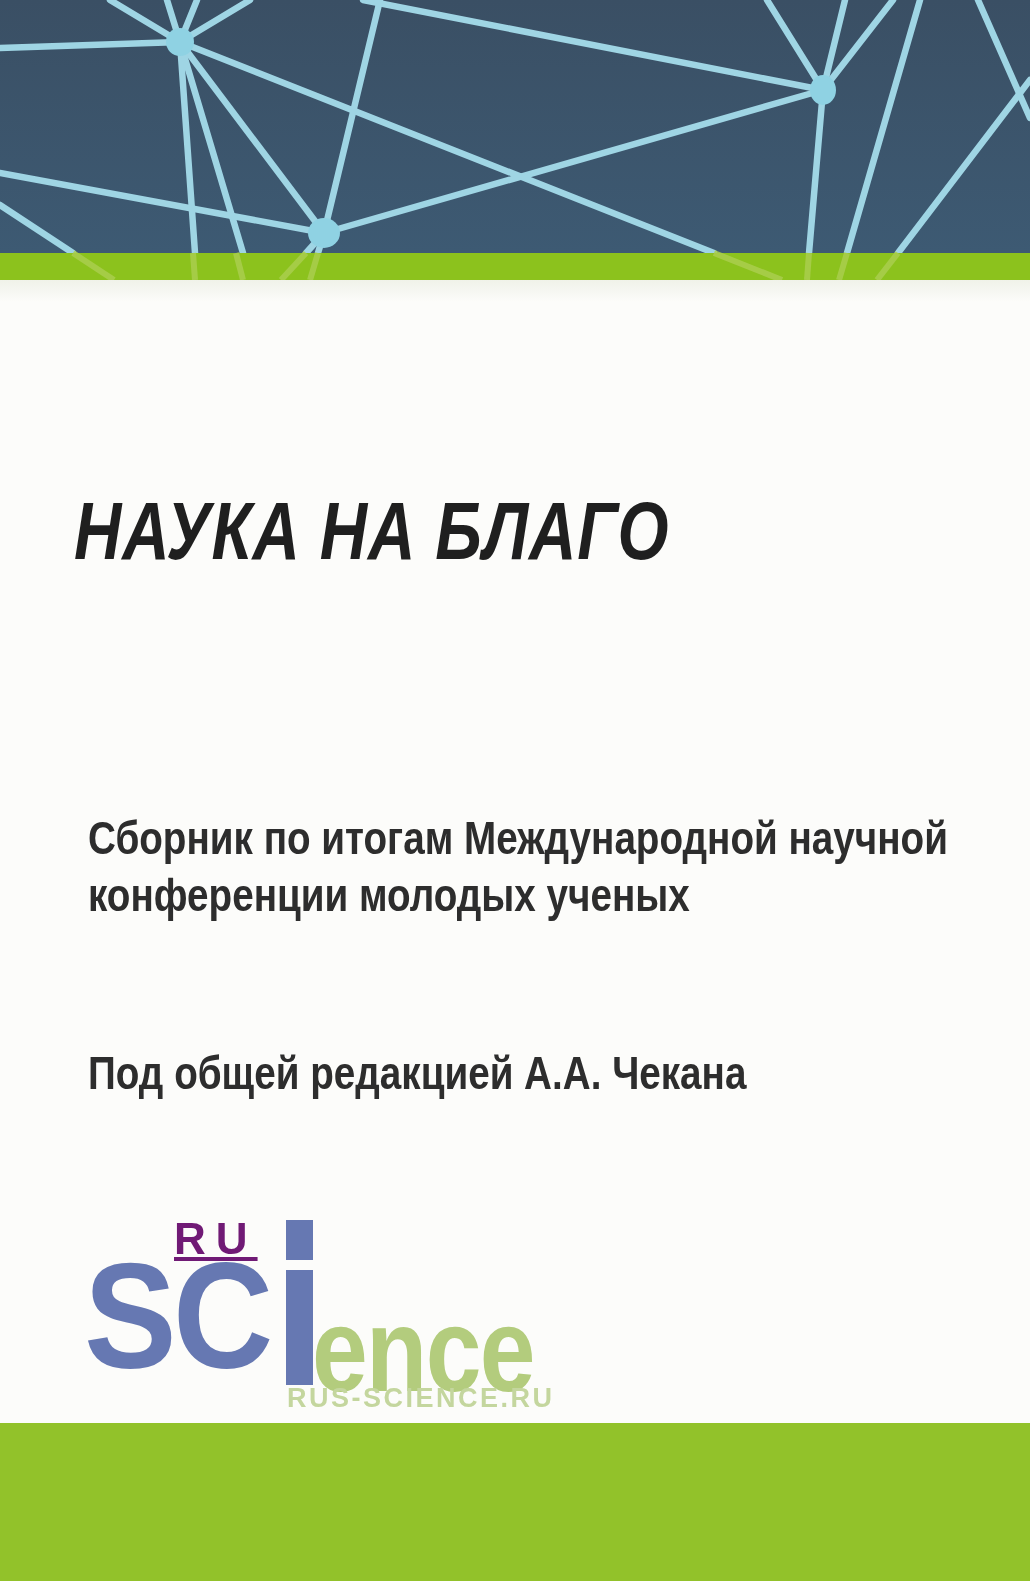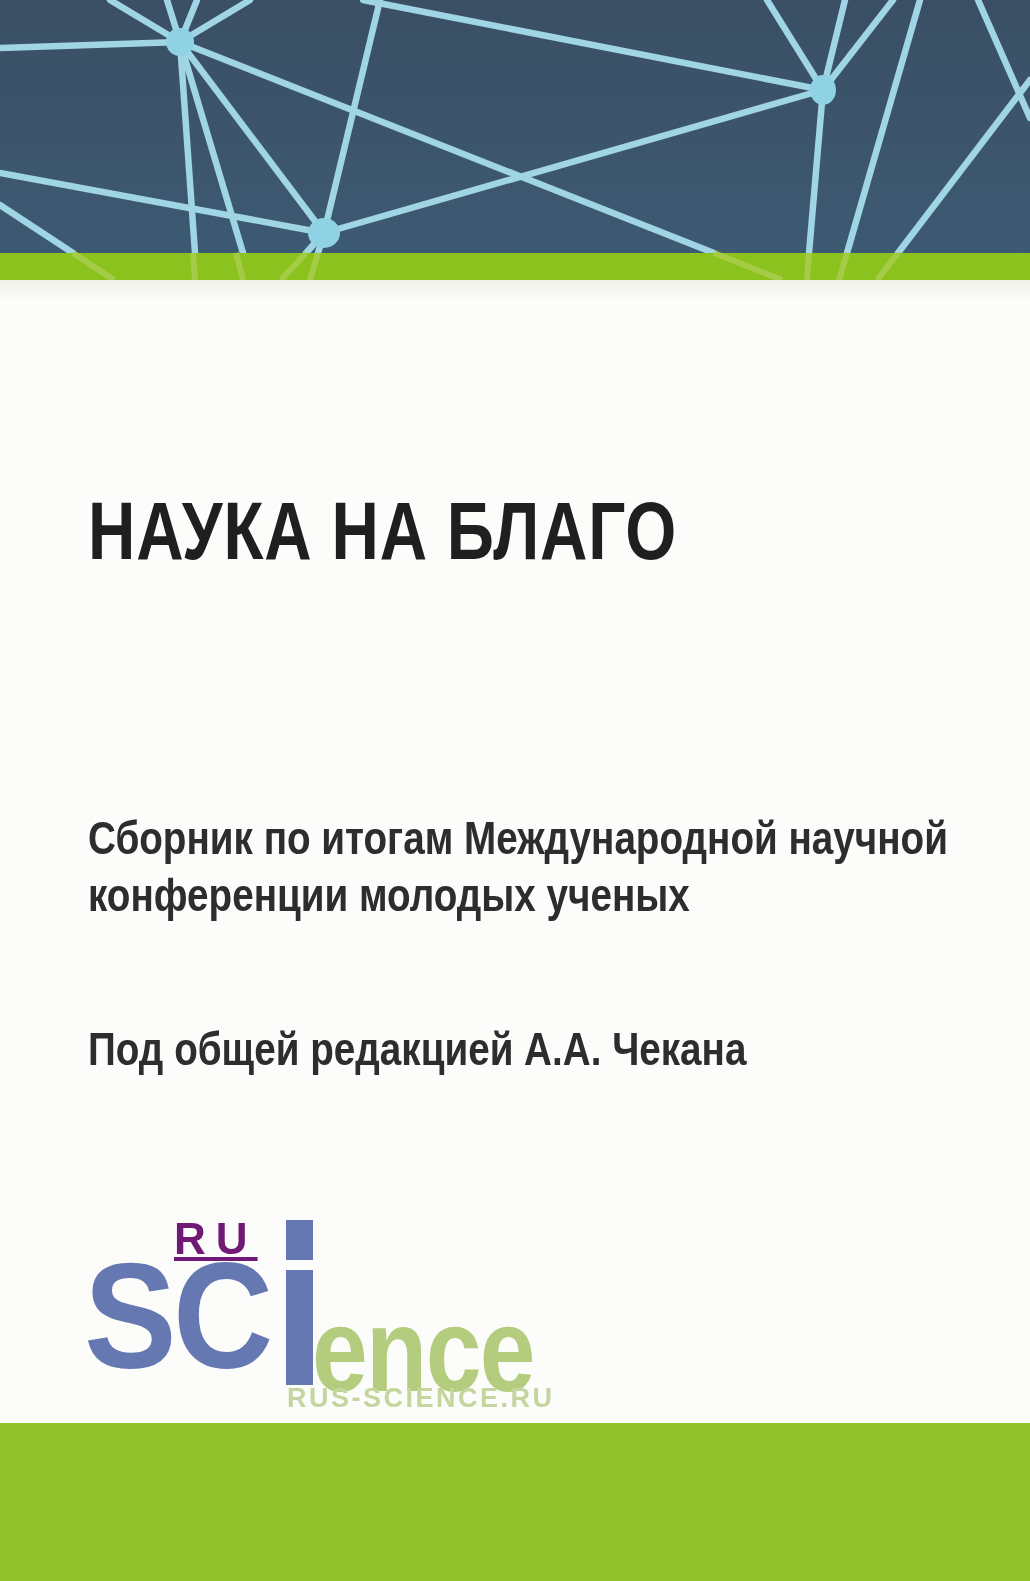--- a/index.html
+++ b/index.html
@@ -17,33 +17,33 @@
     background:linear-gradient(#f0f2e9,#fcfcfa);
   }
   
   .bottom-band{
     position:absolute;left:0;top:1423px;width:1030px;height:158px;
     background:#92c22a;
   }
   
   .cond{display:inline-block;transform-origin:0 50%;white-space:nowrap;}
   .title{
-    position:absolute;left:88px;top:470px;
+    position:absolute;left:74px;top:470px;
     font-weight:bold;font-size:82px;line-height:122px;
-    color:#1f1f1f;letter-spacing:1px;
+    color:#1f1f1f;letter-spacing:1px;font-style:italic;
   }
   .title .cond{transform:scaleX(0.80);}
   .subtitle{
     position:absolute;left:88px;top:810px;
     font-weight:bold;font-size:46px;line-height:57px;
     color:#2d2d2d;
   }
   .subtitle .cond{transform:scaleX(0.84);}
   .editor{
-    position:absolute;left:88px;top:1022px;
+    position:absolute;left:88px;top:1046px;
     font-weight:bold;font-size:46px;line-height:54px;
     color:#2d2d2d;
   }
   .editor .cond{transform:scaleX(0.84);}
   
   .logo{position:absolute;left:90px;top:1215px;width:470px;height:200px;}
   .logo-ru{
     position:absolute;left:84px;top:-3px;
     font-weight:bold;font-size:44px;line-height:54px;
     letter-spacing:10px;color:#701a75;text-decoration:underline;

